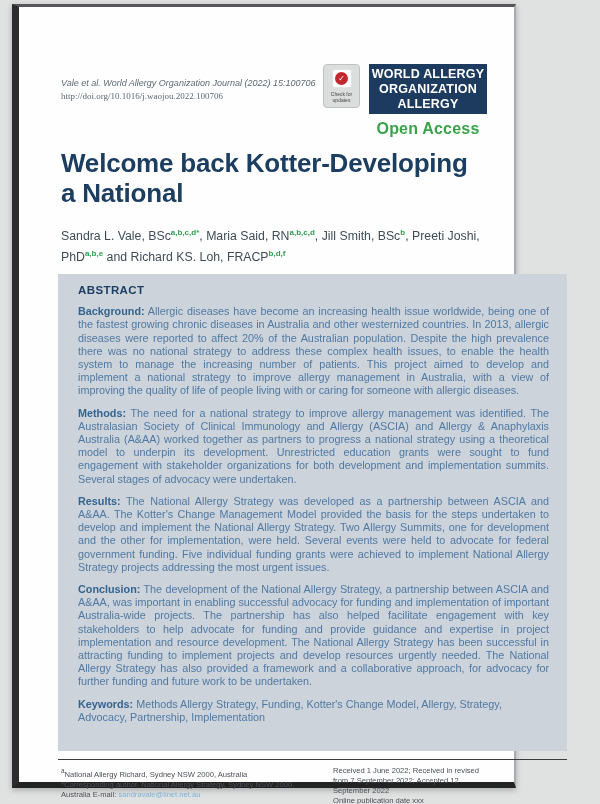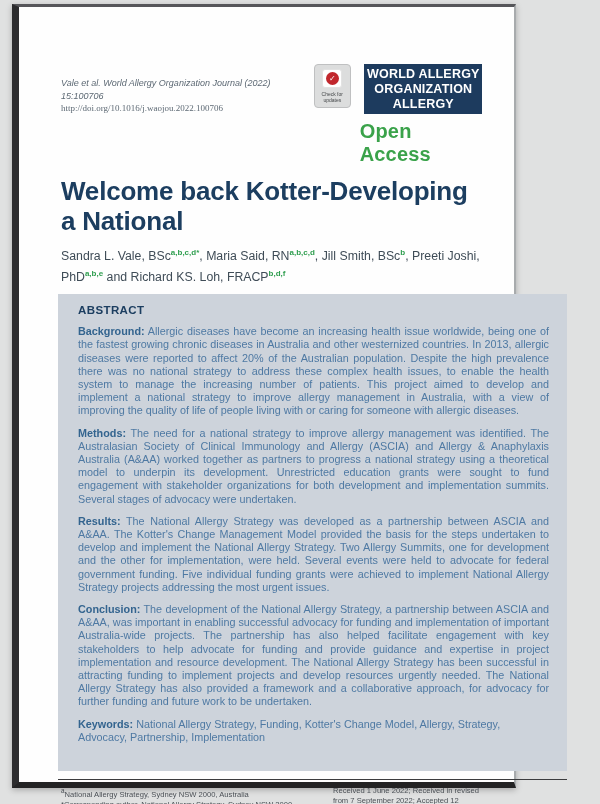--- a/index.html
+++ b/index.html
@@ -33,24 +33,24 @@
     display:flex;align-items:center;justify-content:center;border:1px solid #e2e2e2;box-sizing:border-box;}
   .badge .icon .mark{width:13px;height:13px;border-radius:50%;background:#c1272d;
     display:flex;align-items:center;justify-content:center;color:#fff;font-size:8px;line-height:8px;}
   .badge .label{font-size:5px;color:#45484a;line-height:6px;margin-top:3px;}
   .logo-col{display:flex;flex-direction:column;align-items:center;}
   .logo-box{
     width:118px;height:50px;background:#1d3b5e;color:#ffffff;font-weight:bold;
     display:flex;flex-direction:column;justify-content:center;text-align:center;
     font-size:12.5px;line-height:15px;letter-spacing:.2px;
   }
-  .open-access{margin-top:6px;color:#3aa24a;font-weight:bold;font-size:20px;letter-spacing:.2px;}
+  .open-access{margin-top:6px;color:#3aa24a;font-weight:bold;font-size:16px;letter-spacing:.2px;}
 
   
-  h1.title{margin:10px 0 8px 0;font-size:26px;line-height:30px;font-weight:bold;color:#1c3e60;letter-spacing:-.2px;}
+  h1.title{margin:10px 0 16px 0;font-size:26px;line-height:30px;font-weight:bold;color:#1c3e60;letter-spacing:-.2px;}
   h1.title span{display:block;}
   .authors{margin-top:5px;font-size:12.3px;line-height:17px;color:#3f4c57;}
   .authors sup{color:#2f9e4f;font-weight:bold;font-size:8px;}
 
   
   .abstract{
     margin-top:8px;margin-left:-3px;width:509px;box-sizing:border-box;
     background:#cdd3db;padding:10px 18px 27px 20px;
   }
   .abstract h2{margin:0 0 9px 0;font-size:11.5px;color:#1c3e60;letter-spacing:.4px;}
@@ -105,28 +105,28 @@
     <div class="authors">
       <span class="author"><span>Sandra L. Vale, BSc</span><sup>a,b,c,d*</sup><span>, </span></span><span class="author"><span>Maria Said, RN</span><sup>a,b,c,d</sup><span>, </span></span><span class="author"><span>Jill Smith, BSc</span><sup>b</sup><span>, </span></span><span class="author"><span>Preeti Joshi, PhD</span><sup>a,b,e</sup><span> and </span></span><span class="author"><span>Richard KS. Loh, FRACP</span><sup>b,d,f</sup><span></span></span>
     </div>
 
     <div class="abstract">
       <h2>ABSTRACT</h2>
       <p class="abs-para"><b>Background:</b><span> Allergic diseases have become an increasing health issue worldwide, being one of the fastest growing chronic diseases in Australia and other westernized countries. In 2013, allergic diseases were reported to affect 20% of the Australian population. Despite the high prevalence there was no national strategy to address these complex health issues, to enable the health system to manage the increasing number of patients. This project aimed to develop and implement a national strategy to improve allergy management in Australia, with a view of improving the quality of life of people living with or caring for someone with allergic diseases.</span></p>
       <p class="abs-para"><b>Methods:</b><span> The need for a national strategy to improve allergy management was identified. The Australasian Society of Clinical Immunology and Allergy (ASCIA) and Allergy &amp; Anaphylaxis Australia (A&amp;AA) worked together as partners to progress a national strategy using a theoretical model to underpin its development. Unrestricted education grants were sought to fund engagement with stakeholder organizations for both development and implementation summits. Several stages of advocacy were undertaken.</span></p>
       <p class="abs-para"><b>Results:</b><span> The National Allergy Strategy was developed as a partnership between ASCIA and A&amp;AA. The Kotter's Change Management Model provided the basis for the steps undertaken to develop and implement the National Allergy Strategy. Two Allergy Summits, one for development and the other for implementation, were held. Several events were held to advocate for federal government funding. Five individual funding grants were achieved to implement National Allergy Strategy projects addressing the most urgent issues.</span></p>
       <p class="abs-para"><b>Conclusion:</b><span> The development of the National Allergy Strategy, a partnership between ASCIA and A&amp;AA, was important in enabling successful advocacy for funding and implementation of important Australia-wide projects. The partnership has also helped facilitate engagement with key stakeholders to help advocate for funding and provide guidance and expertise in project implementation and resource development. The National Allergy Strategy has been successful in attracting funding to implement projects and develop resources urgently needed. The National Allergy Strategy has also provided a framework and a collaborative approach, for advocacy for further funding and future work to be undertaken.</span></p>
-      <p class="abs-para keywords"><b>Keywords:</b><span> National Allergy Strategy, Funding, Kotter's Change Model, Allergy, Strategy, Advocacy, Partnership, Implementation</span></p>
+      <p class="abs-para keywords"><b>Keywords:</b><span> Methods Allergy Strategy, Funding, Kotter's Change Model, Allergy, Strategy, Advocacy, Partnership, Implementation</span></p>
     </div>
 
     <hr class="fn-rule">
 
     <div class="footnotes fn">
       <div class="fn-left">
-        <p><sup>a</sup><span>National Allergy Strategy, Sydney NSW 2000, Australia</span></p>
+        <p><sup>a</sup><span>National Allergy Richard, Sydney NSW 2000, Australia</span></p>
         <p><span>*Corresponding author. National Allergy Strategy, Sydney NSW 2000, Australia E-mail: </span><a class="link">sandravale@iinet.net.au</a></p>
 
       </div>
       <div class="fn-right">
         <p>Received 1 June 2022; Received in revised from 7 September 2022; Accepted 12 September 2022</p>
         <p>Online publication date xxx</p>
 
       </div>
     </div>
 

